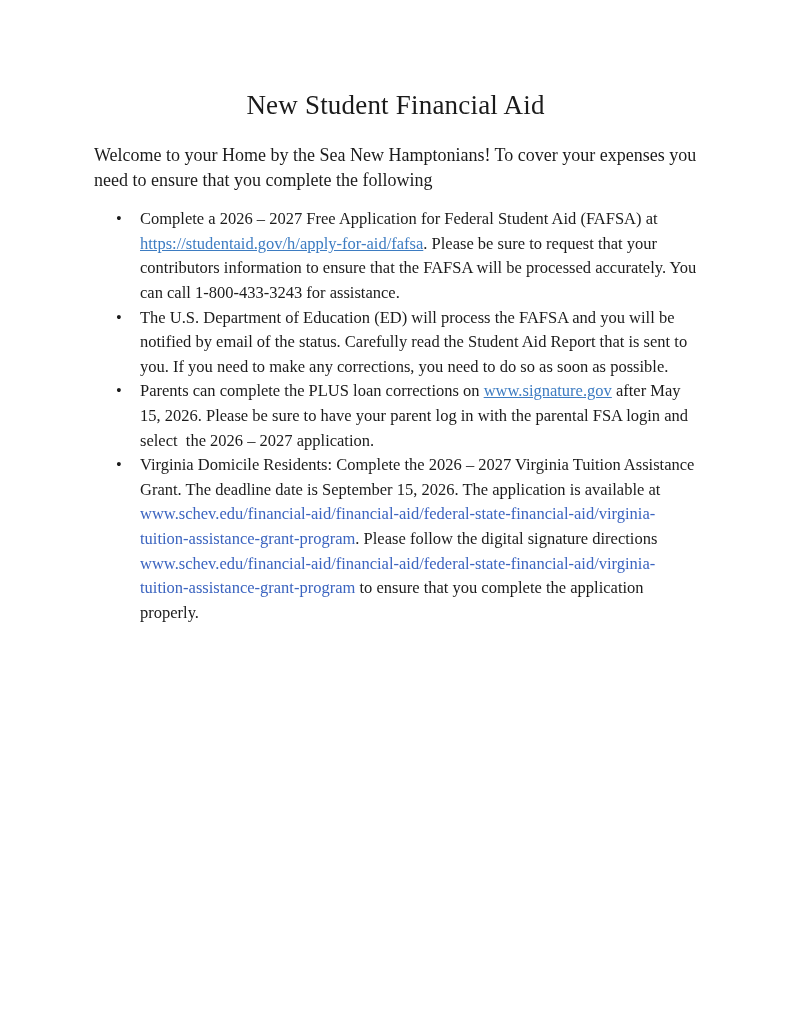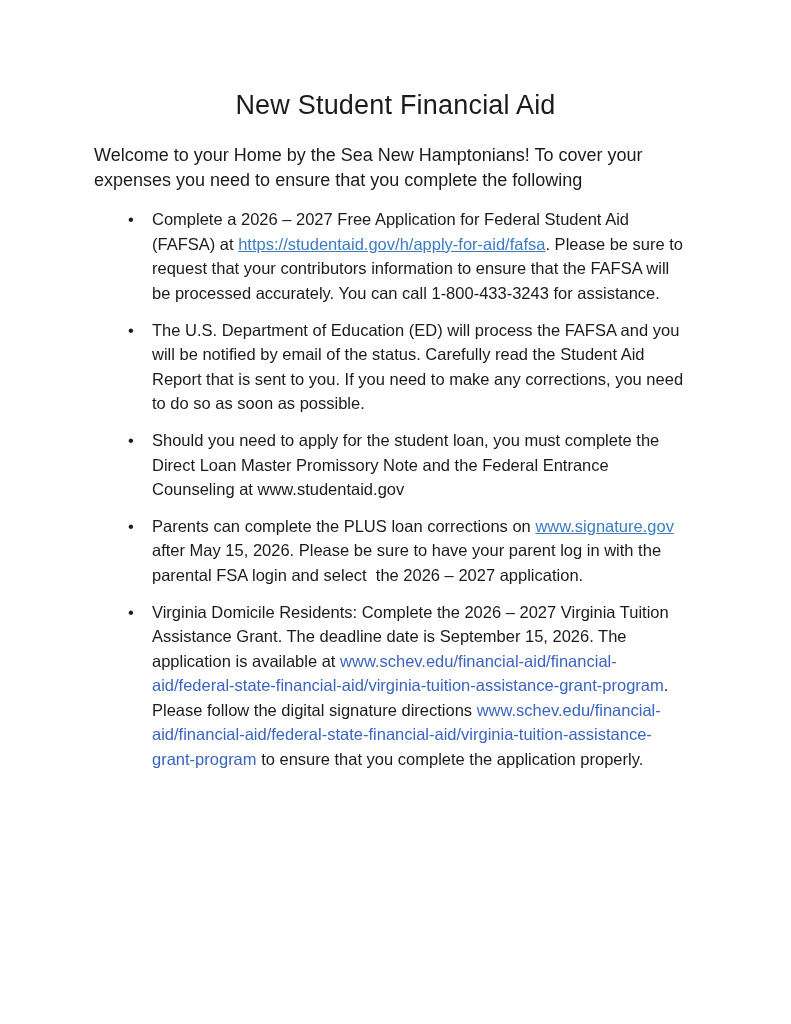--- a/index.html
+++ b/index.html
@@ -6,21 +6,21 @@
     margin: 0;
     padding: 0;
     background: #ffffff;
   }
   .page {
     position: relative;
     width: 791px;
     height: 1024px;
     margin: 0 auto;
     background: #ffffff;
-    font-family: Liberation Sans, sans-serif;
+    font-family: Liberation Serif, serif;
     color: var(--text, #1b1b1b);
     overflow: hidden;
     box-sizing: border-box;
     padding: 90px 94px 0 94px;
   }
   .doc-title {
     font-size: 27px;
     font-weight: 400;
     text-align: center;
     margin: 0 0 22px 0;
@@ -35,21 +35,21 @@
   ul.bullets {
     margin: 0;
     padding: 0;
     list-style: none;
   }
   ul.bullets li {
     position: relative;
     font-size: 16.5px;
     line-height: 24.6px;
     padding-left: 46px;
-    margin: 12px;
+    margin: 0;
   }
   ul.bullets li::before {
     content: "\2022";
     position: absolute;
     left: 22px;
     top: 0;
     font-size: 16.5px;
     color: var(--text, #1b1b1b);
   }
   a.doc-link {
@@ -66,17 +66,16 @@
 <body>
 
 <div class="page">
   <h1 class="doc-title">New Student Financial Aid</h1>
 
   <p class="intro">Welcome to your Home by the Sea New Hamptonians! To cover your expenses you need to ensure that you complete the following</p>
 
   <ul class="bullets">
       <li><span>Complete a 2026 – 2027 Free Application for Federal Student Aid (FAFSA) at </span><a class="doc-link">https://studentaid.gov/h/apply-for-aid/fafsa</a><span>. Please be sure to request that your contributors information to ensure that the FAFSA will be processed accurately. You can call 1-800-433-3243 for assistance.</span></li>
       <li><span>The U.S. Department of Education (ED) will process the FAFSA and you will be notified by email of the status. Carefully read the Student Aid Report that is sent to you. If you need to make any corrections, you need to do so as soon as possible.</span></li>
-      <li><span>Should you need to apply for the student loan, you must complete the Direct Loan Master Promissory Note and the Federal Entrance Counseling at www.studentaid.gov</span></li>
       <li><span>Parents can complete the PLUS loan corrections on </span><a class="doc-link">www.signature.gov</a><span> after May 15, 2026. Please be sure to have your parent log in with the parental FSA login and select&nbsp; the 2026 – 2027 application.</span></li>
       <li><span>Virginia Domicile Residents: Complete the 2026 – 2027 Virginia Tuition Assistance Grant. The deadline date is September 15, 2026. The application is available at </span><a class="doc-link plain">www.schev.edu/financial-aid/financial-aid/federal-state-financial-aid/virginia-tuition-assistance-grant-program</a><span>. Please follow the digital signature directions </span><a class="doc-link plain">www.schev.edu/financial-aid/financial-aid/federal-state-financial-aid/virginia-tuition-assistance-grant-program</a><span> to ensure that you complete the application properly.</span></li>
     </ul>
 </div>
 
 </body></html>

